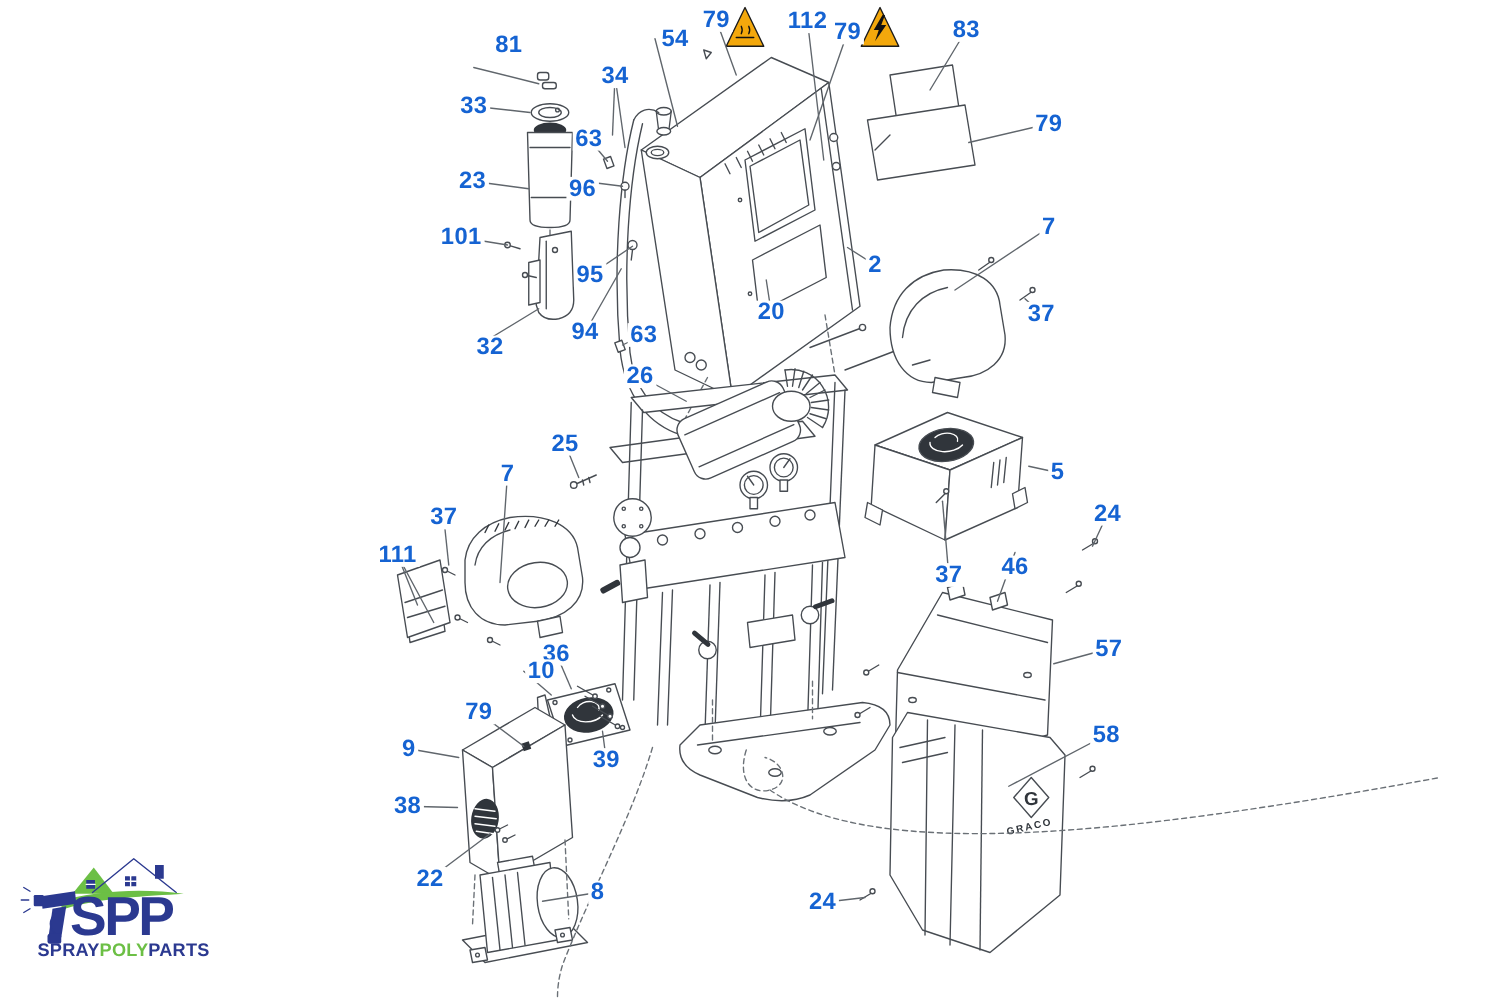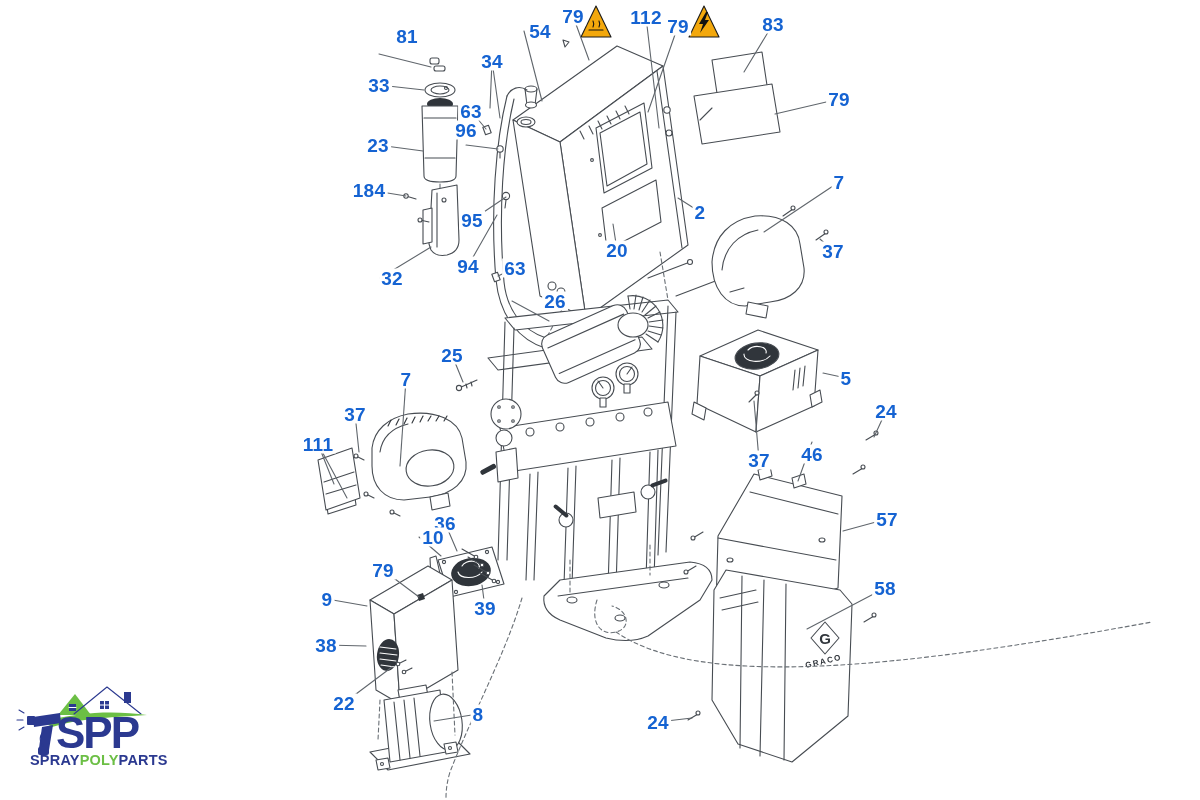--- a/index.html
+++ b/index.html
@@ -442,31 +442,31 @@
       <div class="callout" style="left: 379px; top: 85px;">33</div>
       <div class="callout" style="left: 540px; top: 31px;">54</div>
       <div class="callout" style="left: 573px; top: 16px;">79</div>
       <div class="callout" style="left: 646px; top: 17px;">112</div>
       <div class="callout" style="left: 678px; top: 26px;">79</div>
       <div class="callout" style="left: 773px; top: 24px;">83</div>
       <div class="callout" style="left: 839px; top: 99px;">79</div>
       <div class="callout" style="left: 492px; top: 61px;">34</div>
       <div class="callout" style="left: 471px; top: 111px;">63</div>
       <div class="callout" style="left: 378px; top: 145px;">23</div>
-      <div class="callout" style="left: 466px; top: 130px;">96</div>
-      <div class="callout" style="left: 369px; top: 190px;">184</div>
+      <div class="callout" style="left: 466px; top: 151px;">96</div>
+      <div class="callout" style="left: 369px; top: 190px;">101</div>
       <div class="callout" style="left: 472px; top: 220px;">95</div>
       <div class="callout" style="left: 700px; top: 212px;">2</div>
       <div class="callout" style="left: 839px; top: 182px;">7</div>
       <div class="callout" style="left: 833px; top: 251px;">37</div>
       <div class="callout" style="left: 617px; top: 250px;">20</div>
       <div class="callout" style="left: 468px; top: 266px;">94</div>
       <div class="callout" style="left: 380px; top: 278px; margin-left: 12px;">32</div>
       <div class="callout" style="left: 515px; top: 268px;">63</div>
-      <div class="callout" style="left: 512px; top: 301px; margin-left: 43px;">26</div>
+      <div class="callout" style="left: 512px; top: 301px;">26</div>
       <div class="callout" style="left: 452px; top: 355px;">25</div>
       <div class="callout" style="left: 406px; top: 379px;">7</div>
       <div class="callout" style="left: 846px; top: 378px;">5</div>
       <div class="callout" style="left: 355px; top: 414px;">37</div>
       <div class="callout" style="left: 886px; top: 411px;">24</div>
       <div class="callout" style="left: 318px; top: 444px;">111</div>
       <div class="callout" style="left: 812px; top: 442px; margin-top: 12px;">46</div>
       <div class="callout" style="left: 759px; top: 460px;">37</div>
       <div class="callout" style="left: 887px; top: 519px;">57</div>
       <div class="callout" style="left: 445px; top: 523px;">36</div>

